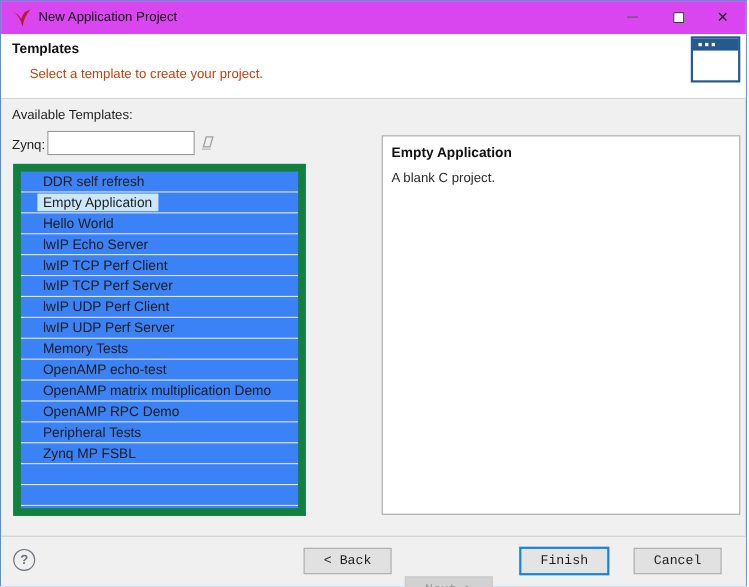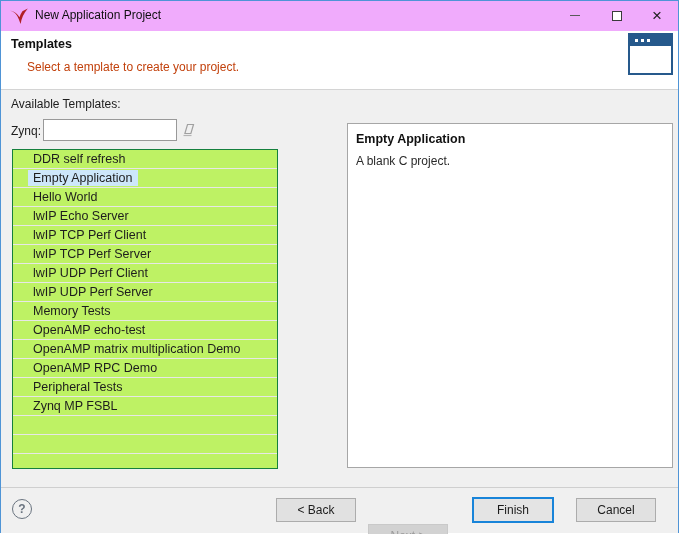--- a/index.html
+++ b/index.html
@@ -7,21 +7,21 @@
   .canvas {
     position:relative; width:681px; height:534px; overflow:hidden;
     font-family:"Liberation Sans", sans-serif; color:#1d1d1d; background:#ffffff;
   }
   .dialog {
     position:absolute; left:0; top:0; width:679px; height:533px;
     background:#f0f0f0;
     border:1px solid #4f94d6;
   }
   
-  .titlebar { position:absolute; left:0; top:0; width:100%; height:30px; background:#f0abfc; }
+  .titlebar { position:absolute; left:0; top:0; width:100%; height:30px; background:#d946ef; }
   .logo { position:absolute; left:8px; top:5px; width:20px; height:20px; }
   .title-text { position:absolute; left:34px; top:7px; font-size:12px; color:#101010; }
   .winbtn {
     position:absolute; top:0; width:34px; height:29px; background:transparent; border:none;
     display:flex; align-items:center; justify-content:center; cursor:default;
     color:#222; font-size:15px; line-height:1;
   }
   .winbtn.min { right:86px; }
   .winbtn.max { right:44px; }
   .winbtn.close { right:4px; font-size:17px; font-weight:400; }
@@ -40,21 +40,21 @@
   .find-label { position:absolute; left:10px; top:123px; font-size:12px; color:#1d1d1d; }
   .find-input {
     position:absolute; left:42px; top:118px; width:134px; height:22px;
     border:1px solid #999999; background:#ffffff; font-family:"Liberation Sans",sans-serif;
     font-size:12px; padding:0 4px; outline:none;
   }
   .clear-icon { position:absolute; left:181px; top:121px; width:15px; height:16px; cursor:default; }
   
   .listbox {
     position:absolute; left:11px; top:148px; width:266px; height:320px;
-    background:#bef264; border:1px solid #15803d; overflow:hidden;
+    background:#3b82f6; border:7px solid #15803d; overflow:hidden;
   }
   .list-row {
     height:19px; line-height:18px; padding-left:15px; font-size:12.5px; color:#1d1d1d;
     border-bottom:1px solid #e7e7e7; white-space:nowrap; cursor:default;
   }
   .list-row .lbl { padding:1px 6px 1px 5px; }
   .list-row.selected .lbl { background:#cde7fa; }
   .list-row.empty { border-bottom:1px solid #e7e7e7; }
   
   .details {
@@ -66,21 +66,21 @@
   
   .footer { position:absolute; left:0; top:486px; width:100%; height:46px; background:#f0f0f0; border-top:1px solid #cfcfcf; }
   .help-btn {
     position:absolute; left:11px; top:11px; width:20px; height:20px; border-radius:50%;
     border:1.5px solid #6a7480; background:transparent; color:#6a7480;
     font-size:12px; font-weight:bold; line-height:16px; text-align:center; cursor:default;
     font-family:"Liberation Sans",sans-serif;
   }
   .btn {
     position:absolute; top:10px; height:24px; width:80px;
-    background:#e1e1e1; border:1px solid #acacac; font-family:Liberation Sans, sans-serif;
+    background:#e1e1e1; border:1px solid #acacac; font-family:Liberation Mono, monospace;
     font-size:12px; color:#1c1c1c; cursor:default;
   }
   .btn.back { left:275px; }
   .btn.next { left:367px; background:#d2d2d2; border:1px solid #c9c9c9; color:#9b9b9b;margin-top:26px; }
   .btn.finish { left:471px; width:82px; height:26px; top:9px; border:2px solid #1884d9; background:#e4e4e4; }
   .btn.cancel { left:575px; }
 </style>
 </head>
 <body>
 

